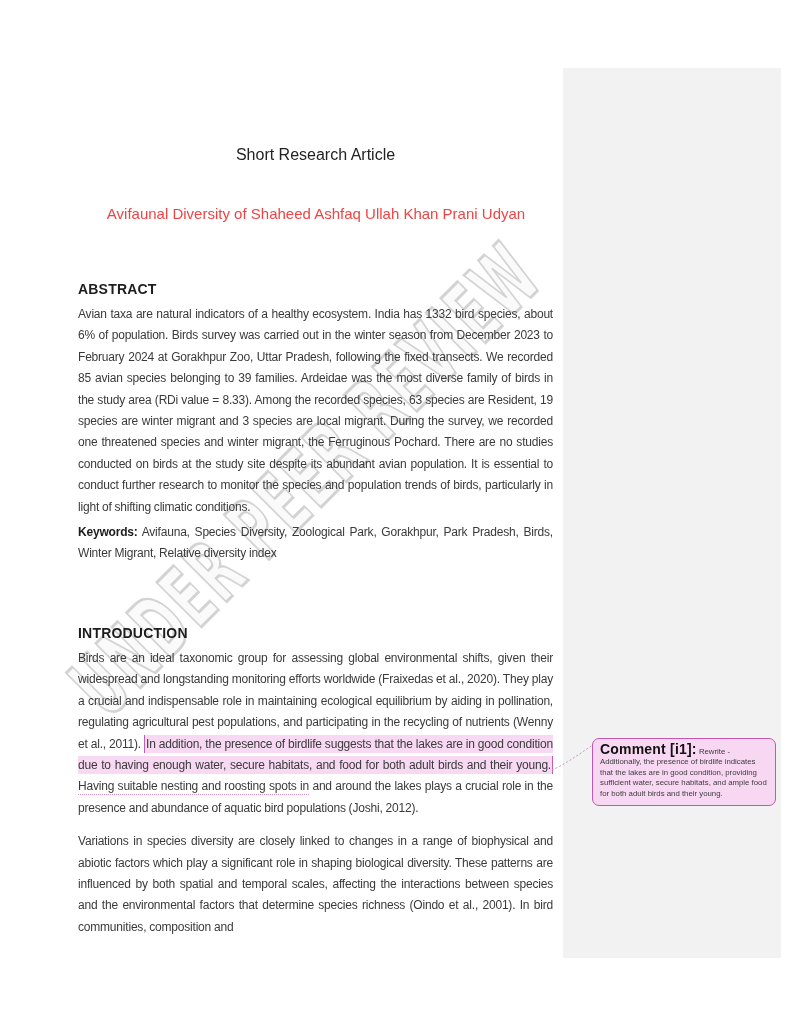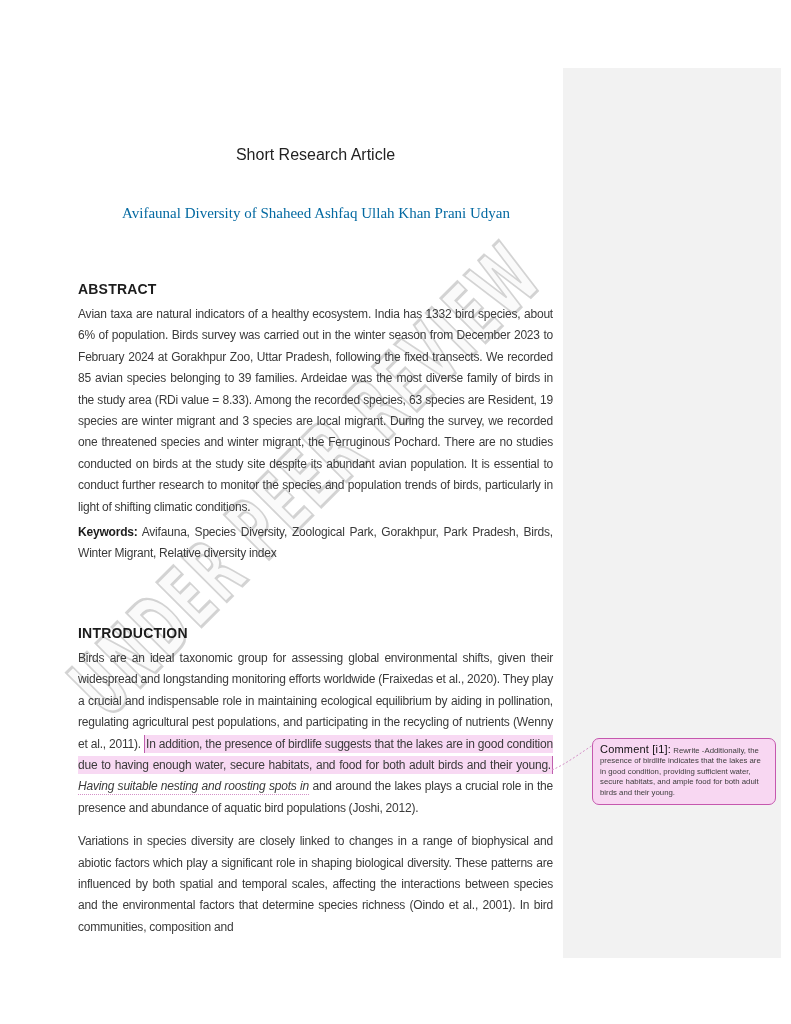--- a/index.html
+++ b/index.html
@@ -24,21 +24,21 @@
   }
   .content{
     position:absolute;left:78px;top:0;width:475px;z-index:2;
   }
   .article-type{
     margin-top:146px;text-align:center;
     font-size:16px;color:#222222;
   }
   .main-title{
     margin:38px 0 0 -12px;width:500px;text-align:center;
-    font-size:15px;font-weight:normal;line-height:23px;color:#0369a1;font-family:Liberation Serif, serif;
+    font-size:15px;font-weight:normal;line-height:23px;color:#ef4444;
   }
   .section-heading{
     margin:56px 0 0;font-size:14px;font-weight:bold;color:#1c1c1c;letter-spacing:0.2px;
   }
   .intro-heading{margin-top:60px;}
   .body-text{
     margin:7px 0 0;text-align:justify;
     font-size:12px;line-height:21.4px;letter-spacing:-0.2px;word-spacing:-0.2px;
     color:#3a3a3a;
   }
@@ -47,33 +47,32 @@
   .para2{margin-top:12px;}
   mark.comment-highlight{
     background:#f8d9f3;color:inherit;
     border-left:1.5px solid #bf5fae;border-right:1.5px solid #bf5fae;
     padding:2px 1px;
     -webkit-box-decoration-break:slice;box-decoration-break:slice;
   }
   .comment-anchor{
     border-bottom:1px dotted #d590c8;
     padding-bottom:1px;
-    font-style:italic;
   }
   .connector{
     position:absolute;left:548px;top:740px;z-index:3;
   }
   .comment-box{
     position:absolute;left:592px;top:738px;width:168px;z-index:4;
     background:#f8d7f2;border:1.5px solid #c558ae;border-radius:7px;
     padding:5px 7px 6px 7px;
     font-size:7.8px;line-height:10.4px;color:#3c3c3c;text-align:left;
   }
   .comment-box .comment-label{
-    font-weight:normal;font-size:11px;color:#111111;letter-spacing:0.2px;
+    font-weight:bold;font-size:14px;color:#111111;letter-spacing:0.2px;
   }
 </style>
 </head>
 <body>
 
 <div class="page">
 
   <div class="margin-panel"></div>
 
   <div class="watermark">UNDER PEER REVIEW</div>

